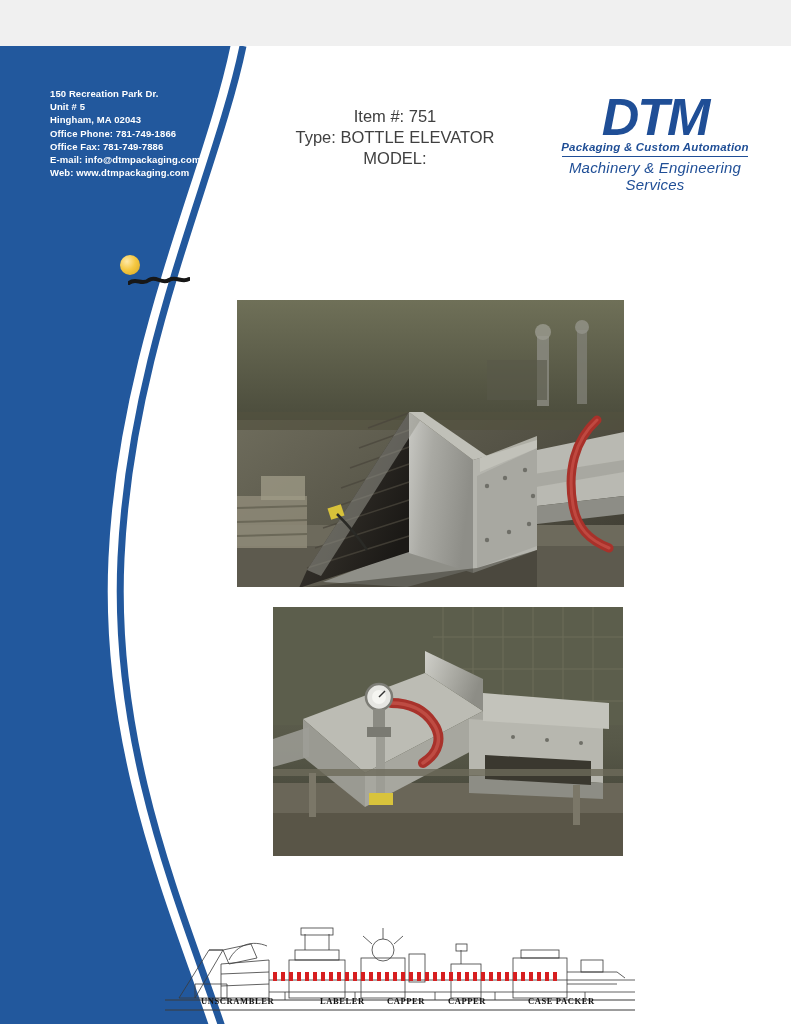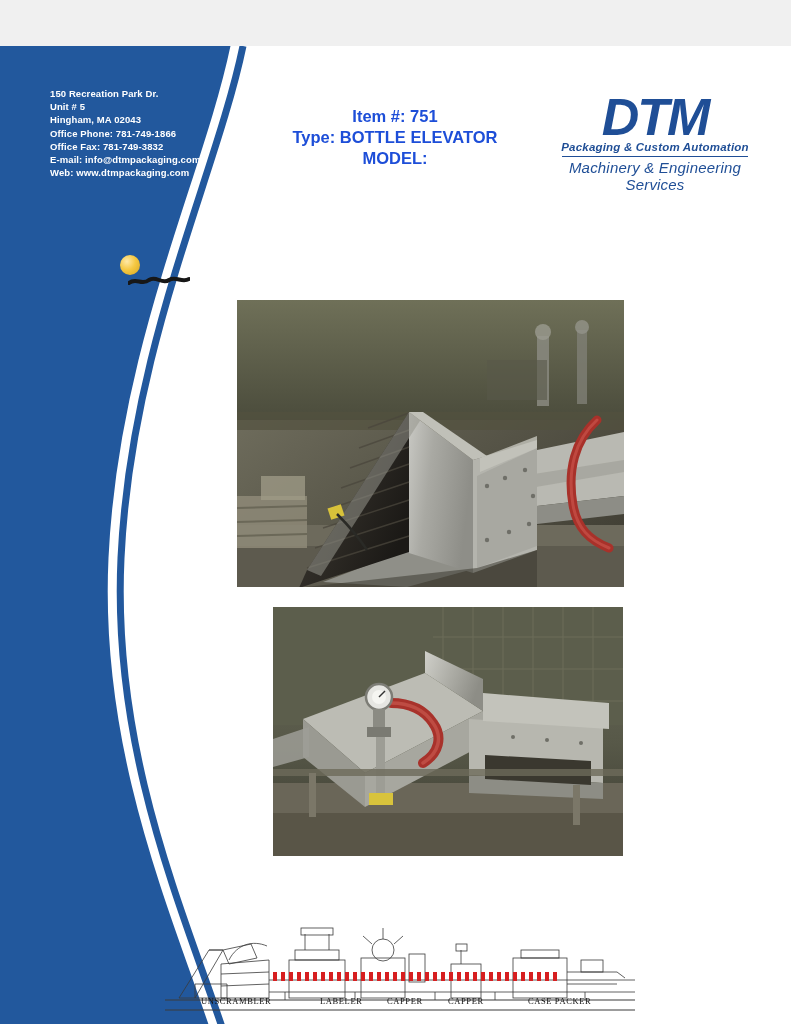--- a/index.html
+++ b/index.html
@@ -41,22 +41,22 @@
   .contact-block div { white-space: nowrap; }
 
   
   .header-title {
     position: absolute;
     left: 230px;
     top: 60px;
     width: 330px;
     text-align: center;
     font-size: 16.5px;
-    font-weight: bold;
-    color: #1d4ed8;
+    font-weight: normal;
+    color: #404040;
     line-height: 21px;
   }
 
   
   .logo {
     position: absolute;
     left: 560px;
     top: 45px;
     width: 190px;
     height: 90px;
@@ -144,21 +144,21 @@
     position: absolute;
     left: 165px;
     top: 950px;
     width: 470px;
     height: 14px;
   }
   .line-labels span {
     position: absolute;
     font-family: "Liberation Serif", serif;
     font-size: 8.5px;
-    font-weight: normal;
+    font-weight: bold;
     letter-spacing: 0.6px;
     color: #111;
     white-space: nowrap;
   }
 </style>
 </head>
 <body>
 
 <div class="page">
 
@@ -168,21 +168,21 @@
       <path d="M232,0 C205,130 120,300 110,512 C100,724 186,894 225,1024" fill="none" stroke="#ffffff" stroke-width="3"></path>
       <path d="M243,0 C216,130 131,300 121,512 C111,724 197,894 236,1024" fill="none" stroke="#22589d" stroke-width="7"></path>
     </svg>
   </div>
 
   <div class="contact-block">
     <div>150 Recreation Park Dr.</div>
     <div>Unit # 5</div>
     <div>Hingham, MA 02043</div>
     <div>Office Phone: 781-749-1866</div>
-    <div>Office Fax: 781-749-3832</div>
+    <div>Office Fax: 781-749-7886</div>
     <div>E-mail: info@dtmpackaging.com</div>
     <div>Web: www.dtmpackaging.com</div>
   </div>
 
   <div class="header-title">
     <div>Item #: 751</div>
     <div>Type: BOTTLE ELEVATOR</div>
     <div>MODEL:</div>
   </div>
 

